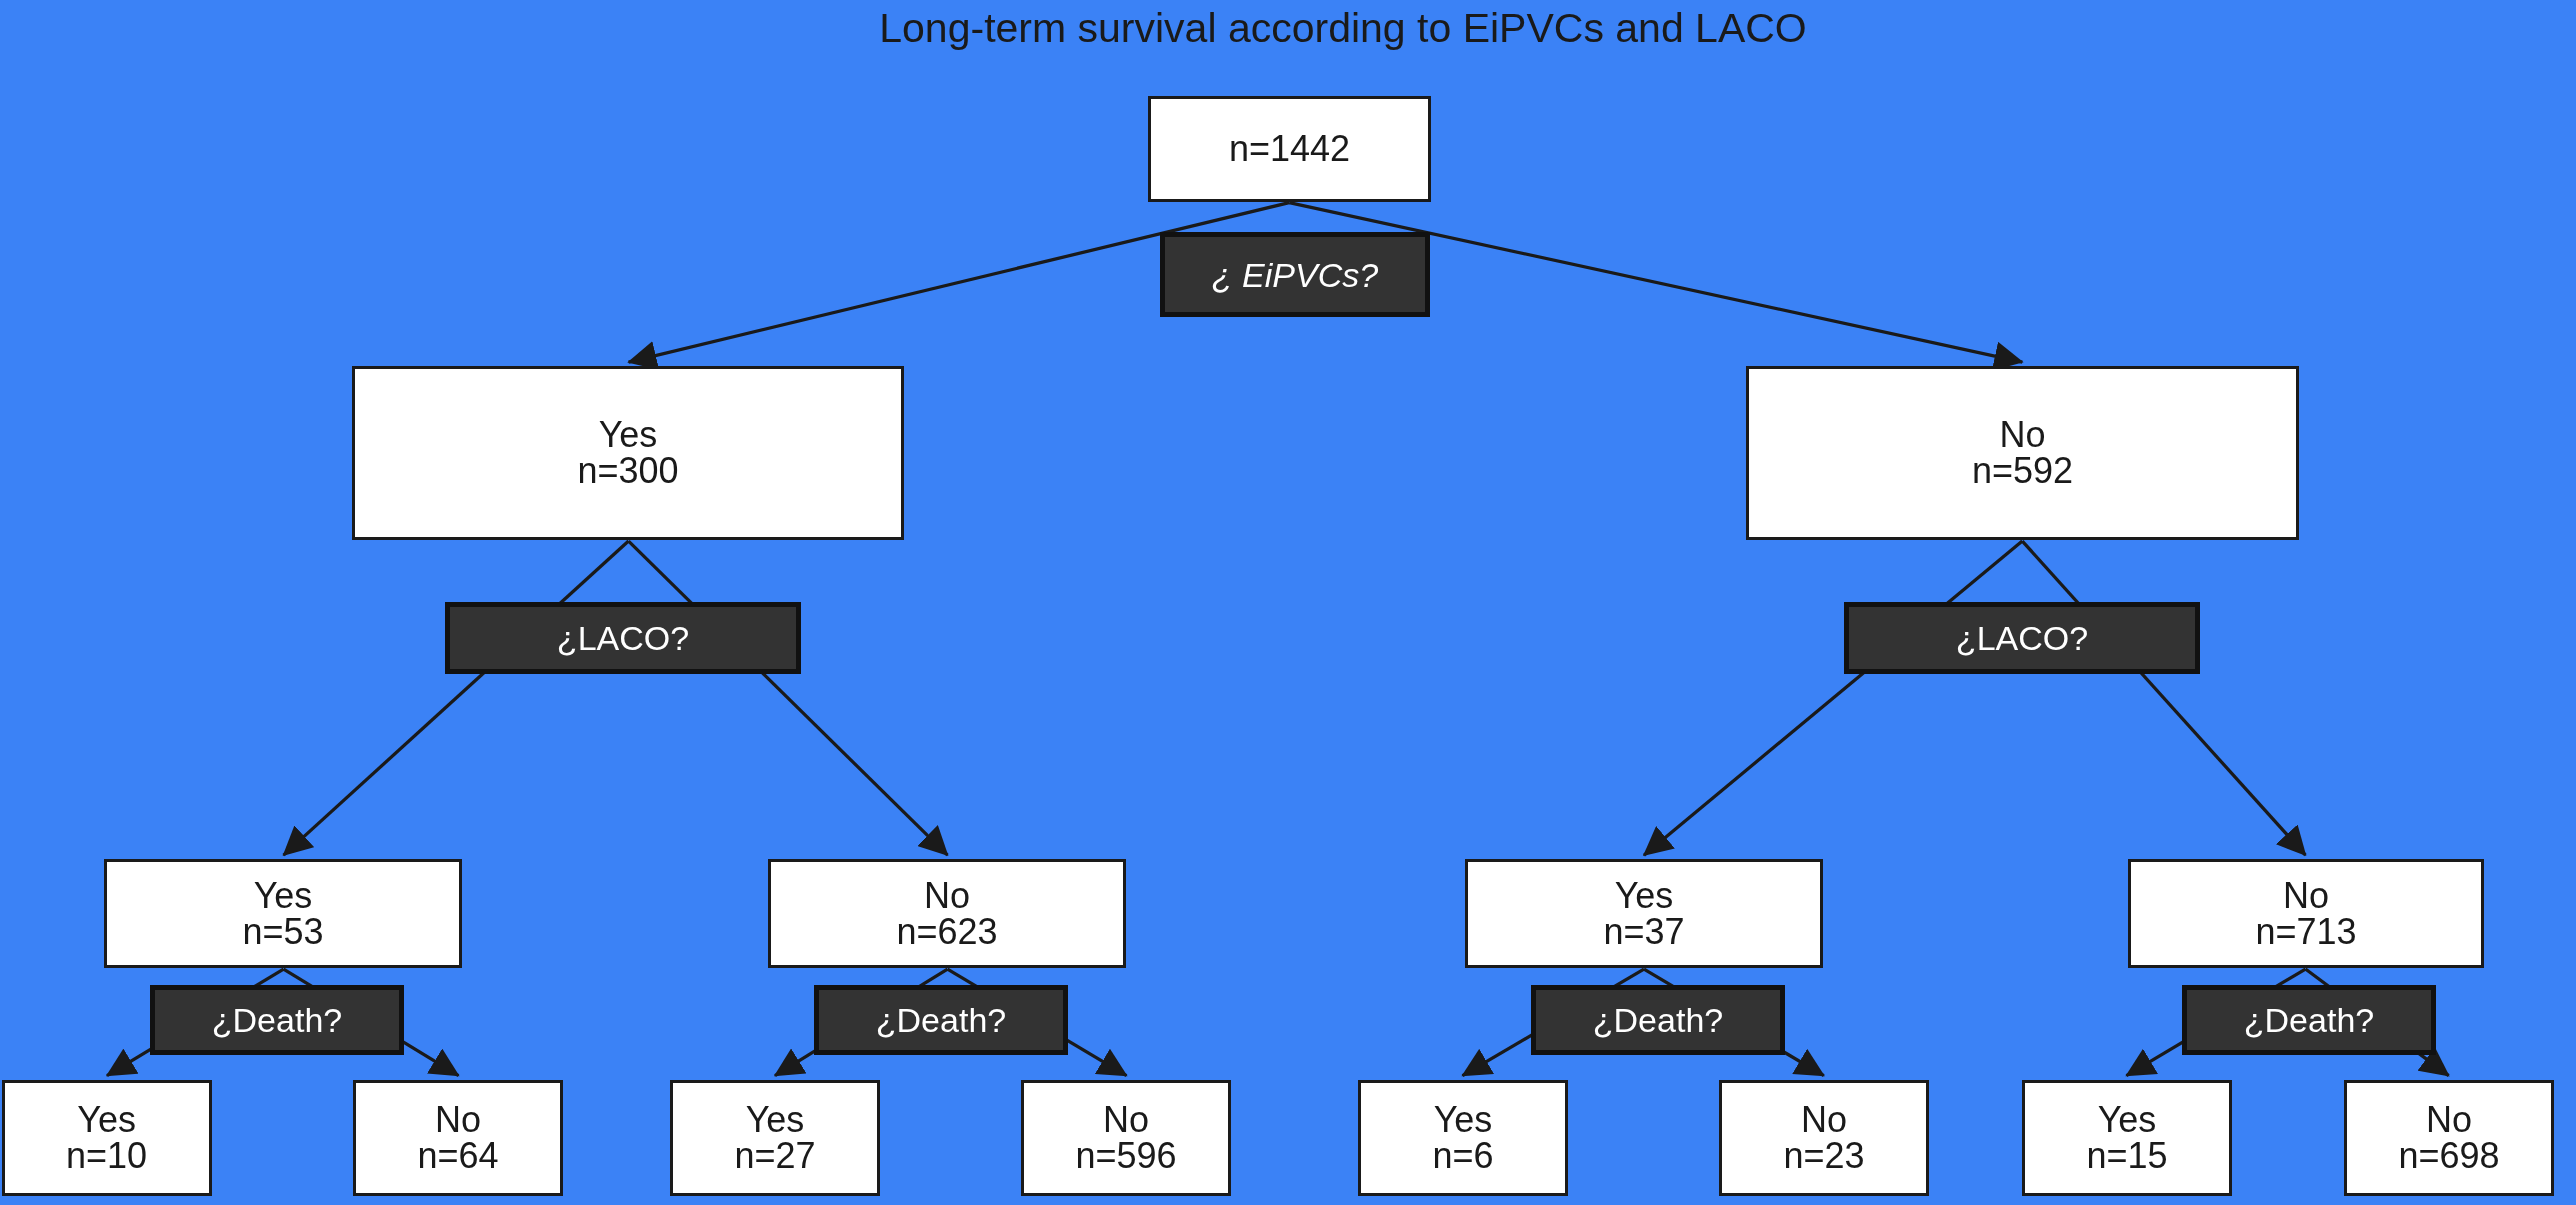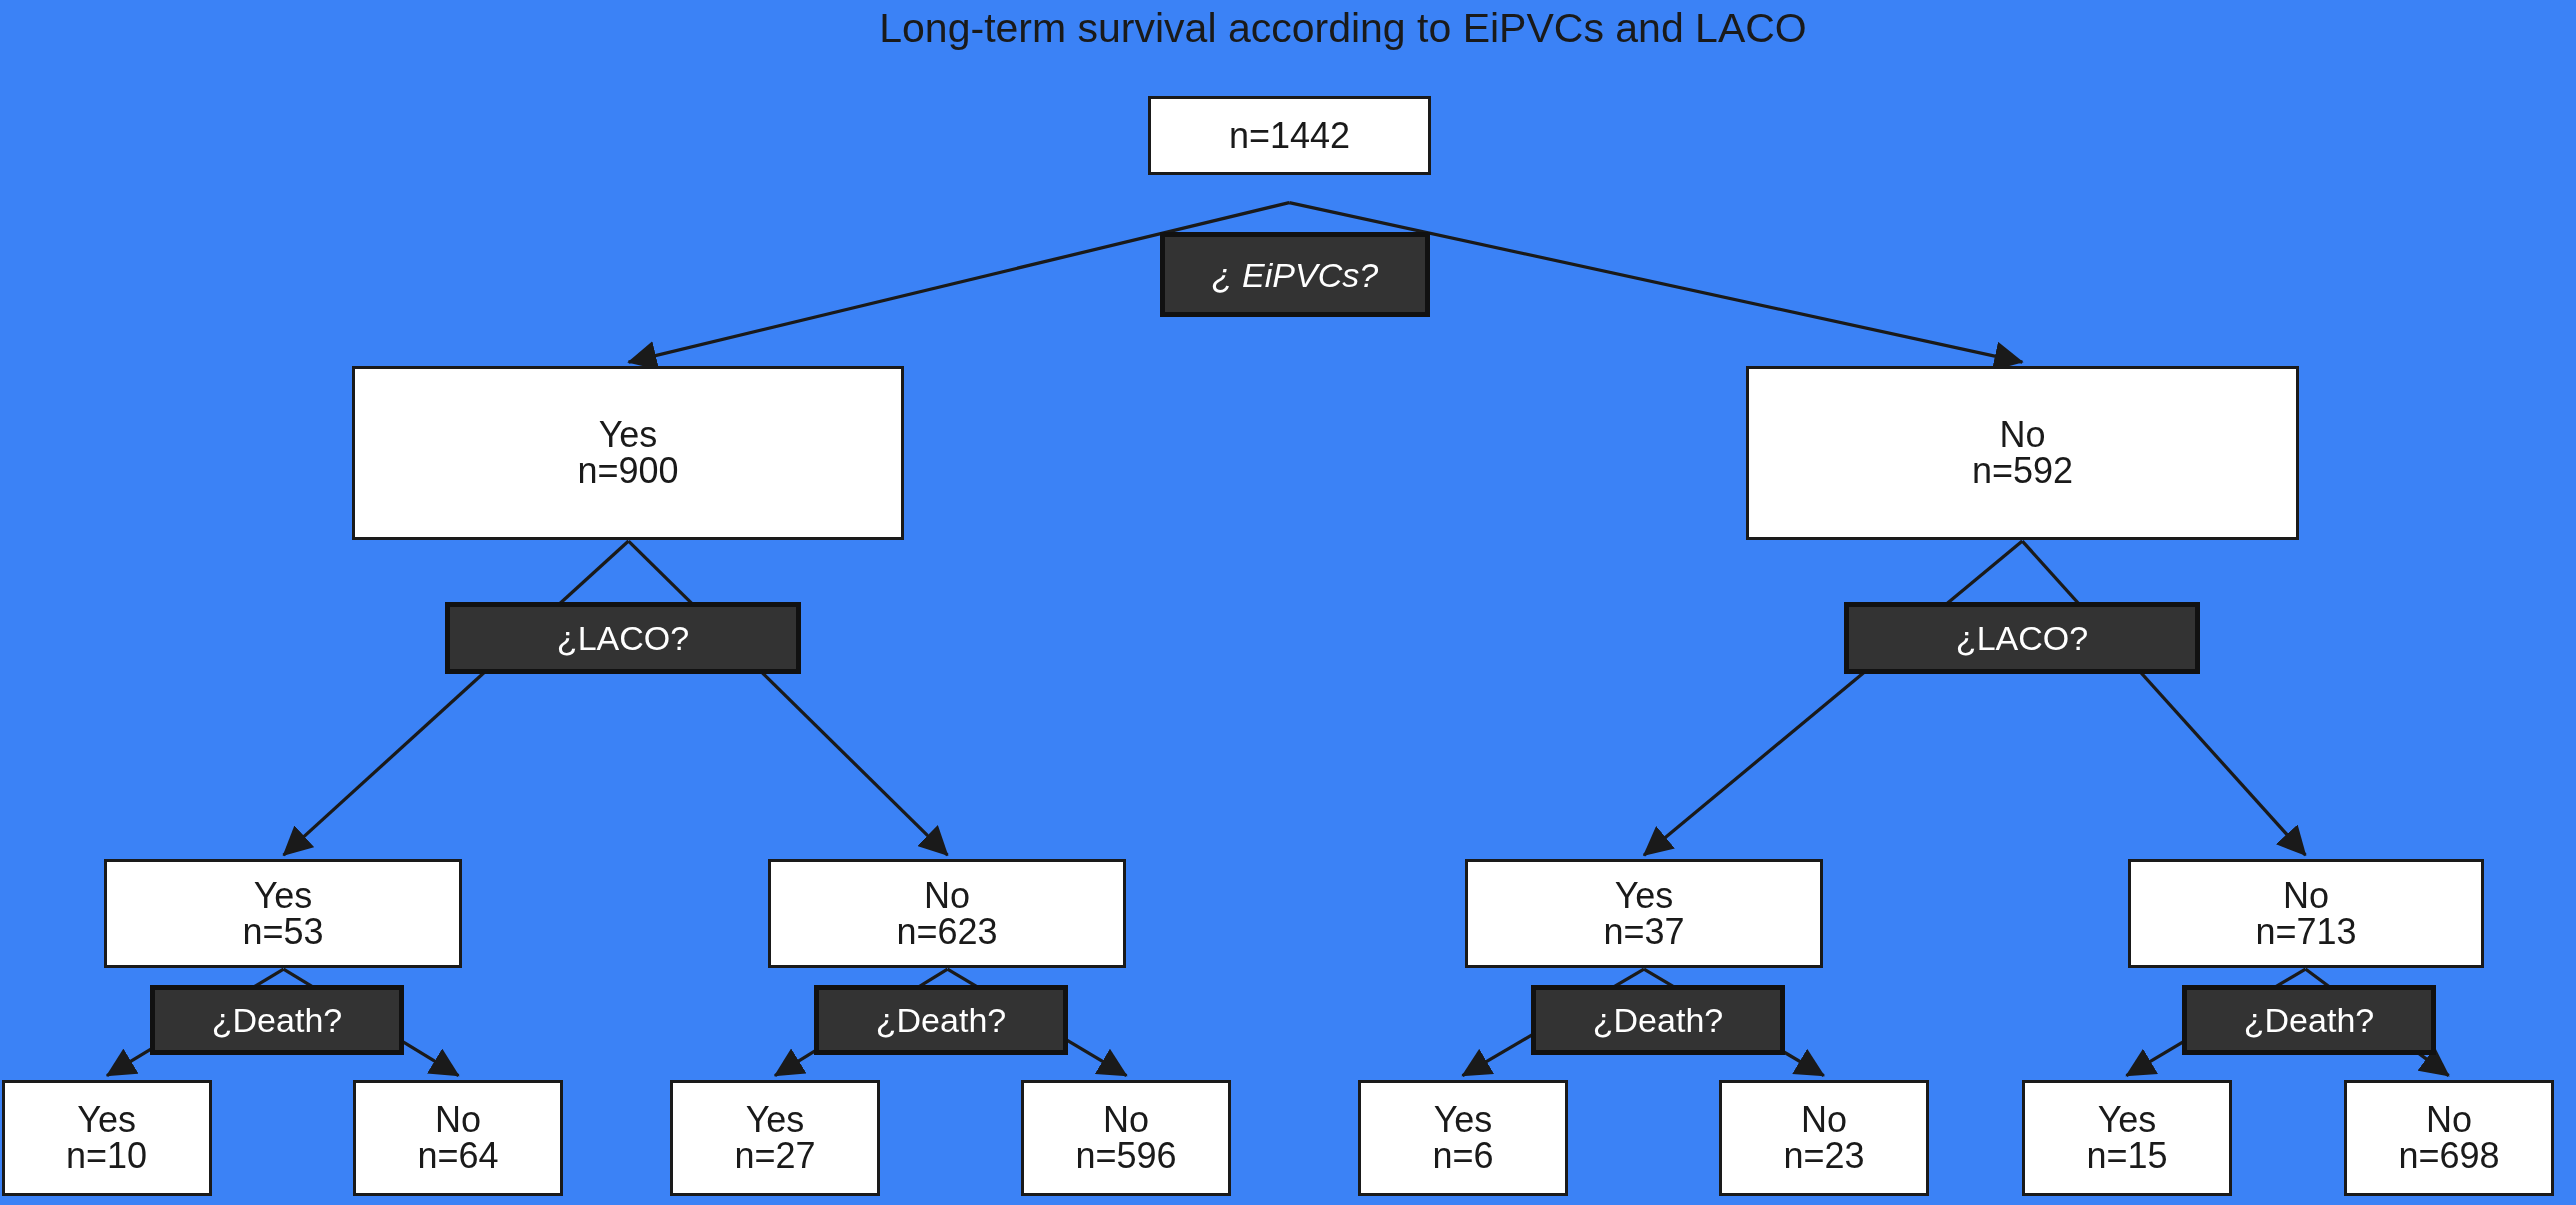--- a/index.html
+++ b/index.html
@@ -24,21 +24,21 @@
     font-size:36px;line-height:1;color:#1a1a1a;
   }
   .box.single{justify-content:center;}
   .qlabel{
     position:absolute;box-sizing:border-box;
     background:#333333;border:5.7px solid #111111;
     display:flex;justify-content:center;align-items:center;
     color:#ffffff;font-size:34px;line-height:1;white-space:nowrap;
   }
   
-  #node-root{left:1148px;top:96px;width:283px;height:79px;}
+  #node-root{left:1148px;top:96px;width:283px;height:106px;}
   #q-eipvcs{left:1160px;top:232px;width:270px;height:85px;font-style:italic;}
   #node-l2-left{left:352px;top:366px;width:552px;height:174px;}
   #node-l2-right{left:1746px;top:366px;width:553px;height:174px;}
   #q-laco-left{left:445px;top:602px;width:356px;height:72px;}
   #q-laco-right{left:1844px;top:602px;width:356px;height:72px;}
   #node-l3-a{left:104px;top:859px;width:358px;height:109px;}
   #node-l3-b{left:768px;top:859px;width:358px;height:109px;}
   #node-l3-c{left:1465px;top:859px;width:358px;height:109px;}
   #node-l3-d{left:2128px;top:859px;width:356px;height:109px;}
   #q-death-a{left:150px;top:985px;width:254px;height:70px;}
@@ -87,21 +87,21 @@
   <div class="qlabel" id="q-death-b">¿Death?</div>
   <div class="qlabel" id="q-death-c">¿Death?</div>
   <div class="qlabel" id="q-death-d">¿Death?</div>
 
   <div class="box single" id="node-root">
     <span>n=1442</span>
   </div>
 
   <div class="box" id="node-l2-left">
     <span>Yes</span>
-    <span>n=900</span>
+    <span>n=300</span>
   </div>
   <div class="box" id="node-l2-right">
     <span>No</span>
     <span>n=592</span>
   </div>
 
   <div class="box" id="node-l3-a">
     <span>Yes</span>
     <span>n=53</span>
   </div>

